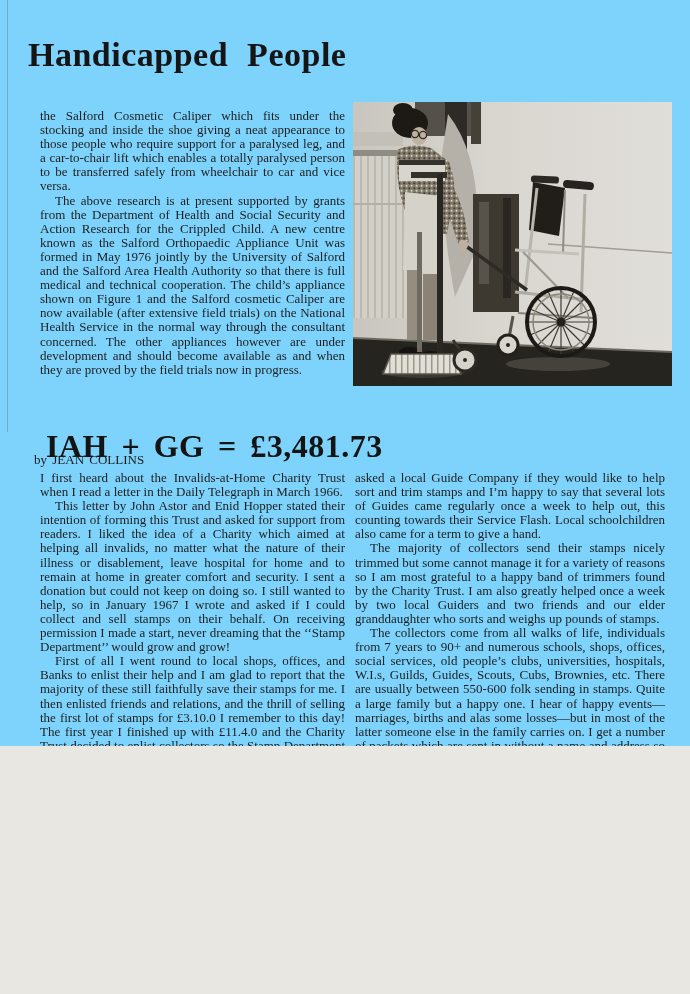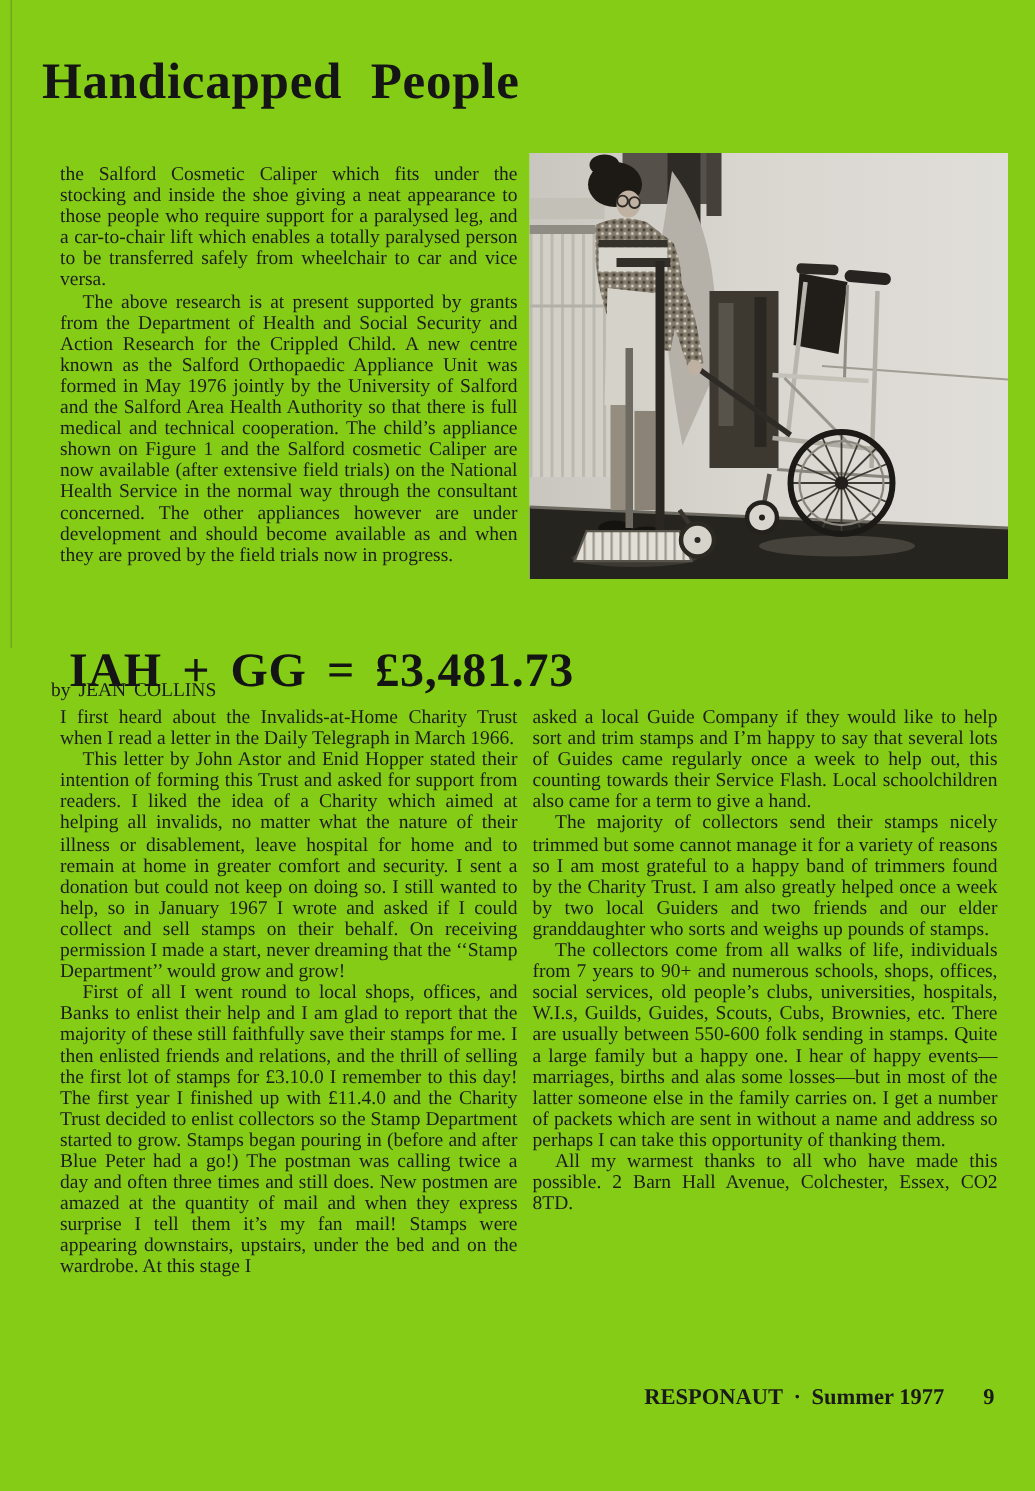--- a/index.html
+++ b/index.html
@@ -2,22 +2,22 @@
 <html><head>
 <meta charset="utf-8">
 <style>
   html,body{margin:0;padding:0;}
   body{
     width:690px;height:994px;
     background:#e9e7e2;
     font-family:"Liberation Serif","DejaVu Serif",serif;
   }
   .page{
-    position:relative;width:690px;height:994px;overflow:hidden;
-    background:#84cc16;color:#1b1b1b;
+    position:relative;width:690px;height:746px;overflow:hidden;
+    background:#7dd3fc;color:#1b1b1b;
   }
   .scan-edge{
     position:absolute;left:7px;top:0;width:1px;height:432px;
     background:rgba(60,60,60,.25);
   }
   .title{
     position:absolute;left:28px;top:38px;margin:0;
     font-size:34px;font-weight:700;letter-spacing:.5px;word-spacing:10px;
     line-height:1;color:#151515;
   }

